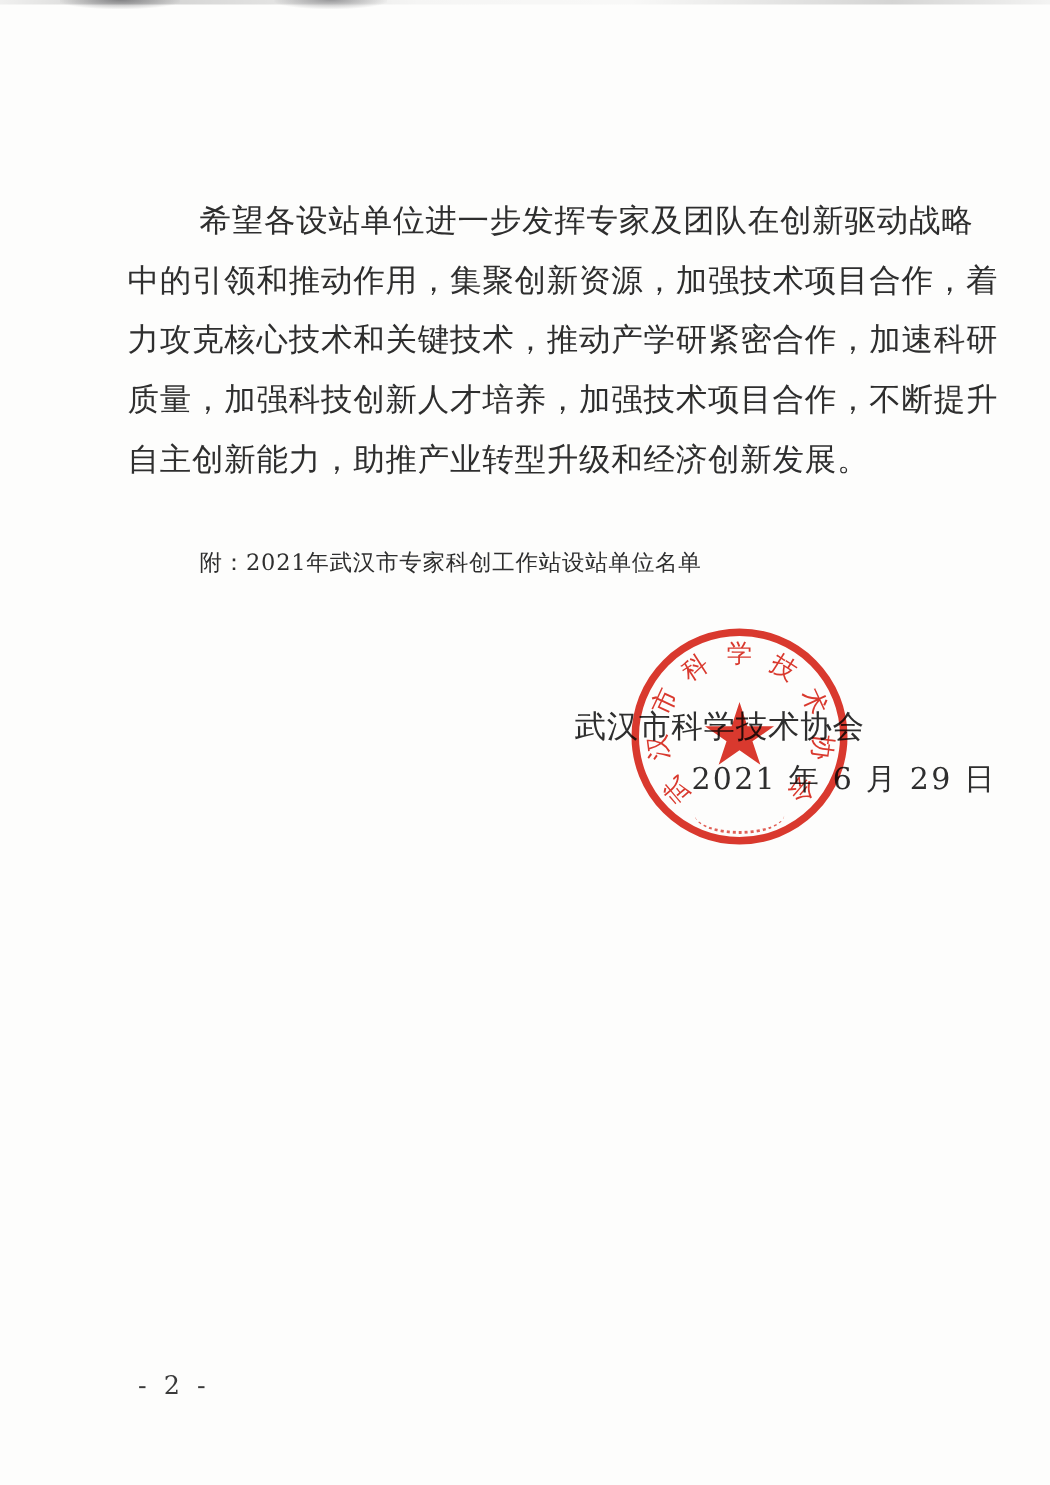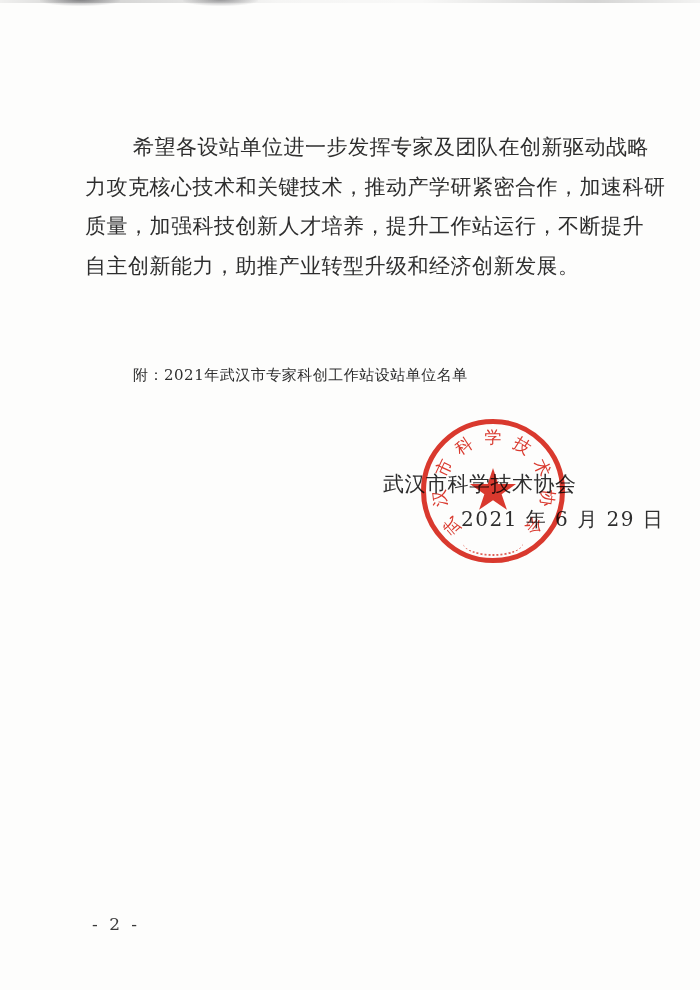--- a/index.html
+++ b/index.html
@@ -82,22 +82,23 @@
 </style>
 </head>
 <body>
 
 <div class="scan-artifact top-band"></div>
 <div class="scan-artifact smudge-a"></div>
 <div class="scan-artifact smudge-b"></div>
 
 <div class="doc-body">
   <div class="para-line first">希望各设站单位进一步发挥专家及团队在创新驱动战略</div>
+  <div class="para-line">中的引领和推动作用，集聚创新资源，加强技术项目合作，着</div>
   <div class="para-line">力攻克核心技术和关键技术，推动产学研紧密合作，加速科研</div>
-  <div class="para-line">质量，加强科技创新人才培养，提升工作站运行，不断提升</div>
+  <div class="para-line">质量，加强科技创新人才培养，加强技术项目合作，不断提升</div>
   <div class="para-line last">自主创新能力，助推产业转型升级和经济创新发展。</div>
 </div>
 
 <div class="attachment-line">附：2021年武汉市专家科创工作站设站单位名单</div>
 
 <div class="sig-org">武汉市科学技术协会</div>
 <div class="sig-date">2021 年 6 月 29 日</div>
 
 <div class="seal">
   <div class="seal-star"></div>

